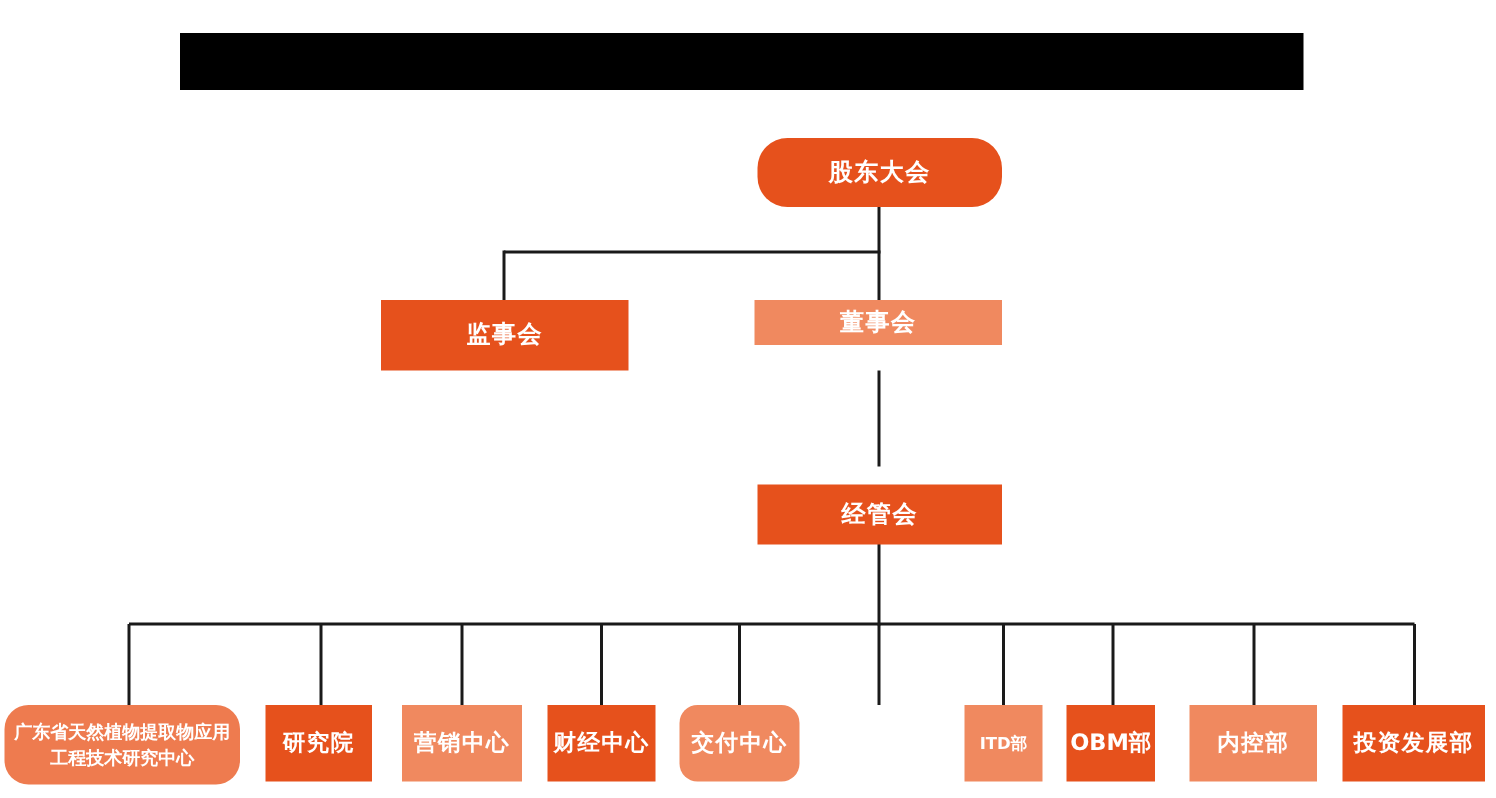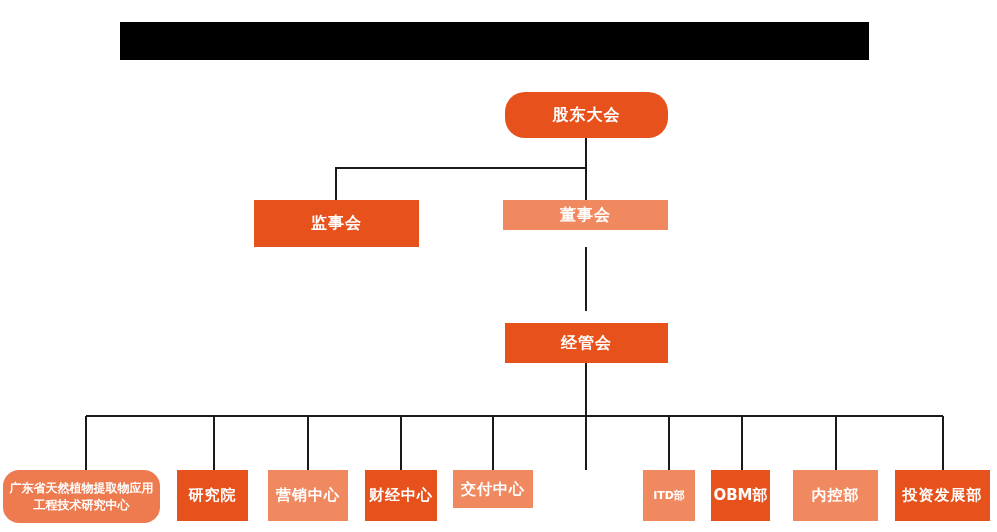--- a/index.html
+++ b/index.html
@@ -48,21 +48,21 @@
 
   .n-root { left: 505px; top: 92px;  width: 163px; height: 46px; font-size: 16px; border-radius: 20px; }
   .n-sup  { left: 254px; top: 200px; width: 165px; height: 47px; font-size: 16px; }
   .n-dir  { left: 503px; top: 200px; width: 165px; height: 30px; font-size: 16px; }
   .n-mgmt { left: 505px; top: 311px; width: 163px; height: 40px; font-size: 16px; margin-top: 12px; }
 
   .d1  { left: 3px;   top: 470px; width: 157px; height: 53px; font-size: 12px; line-height: 1.35; letter-spacing: 0; padding: 2px 4px; }
   .d2  { left: 177px; top: 470px; width: 71px;  height: 51px; font-size: 15px; }
   .d3  { left: 268px; top: 470px; width: 80px;  height: 51px; font-size: 15px; }
   .d4  { left: 365px; top: 470px; width: 72px;  height: 51px; font-size: 15px; }
-  .d5  { left: 453px; top: 470px; width: 80px;  height: 38px; font-size: 15px; }
+  .d5  { left: 453px; top: 470px; width: 80px;  height: 51px; font-size: 15px; border-radius: 12px; }
   .d6  { left: 543px; top: 470px; width: 85px;  height: 51px; font-size: 15px; }
   .d7  { left: 643px; top: 470px; width: 52px;  height: 51px; font-size: 11px; letter-spacing: 0; }
   .d8  { left: 711px; top: 470px; width: 59px;  height: 51px; font-size: 15px; letter-spacing: 0; }
   .d9  { left: 793px; top: 470px; width: 85px;  height: 51px; font-size: 15px; }
   .d10 { left: 895px; top: 470px; width: 95px;  height: 51px; font-size: 15px; }
 </style>
 </head>
 <body>
 
 <div class="stage">

